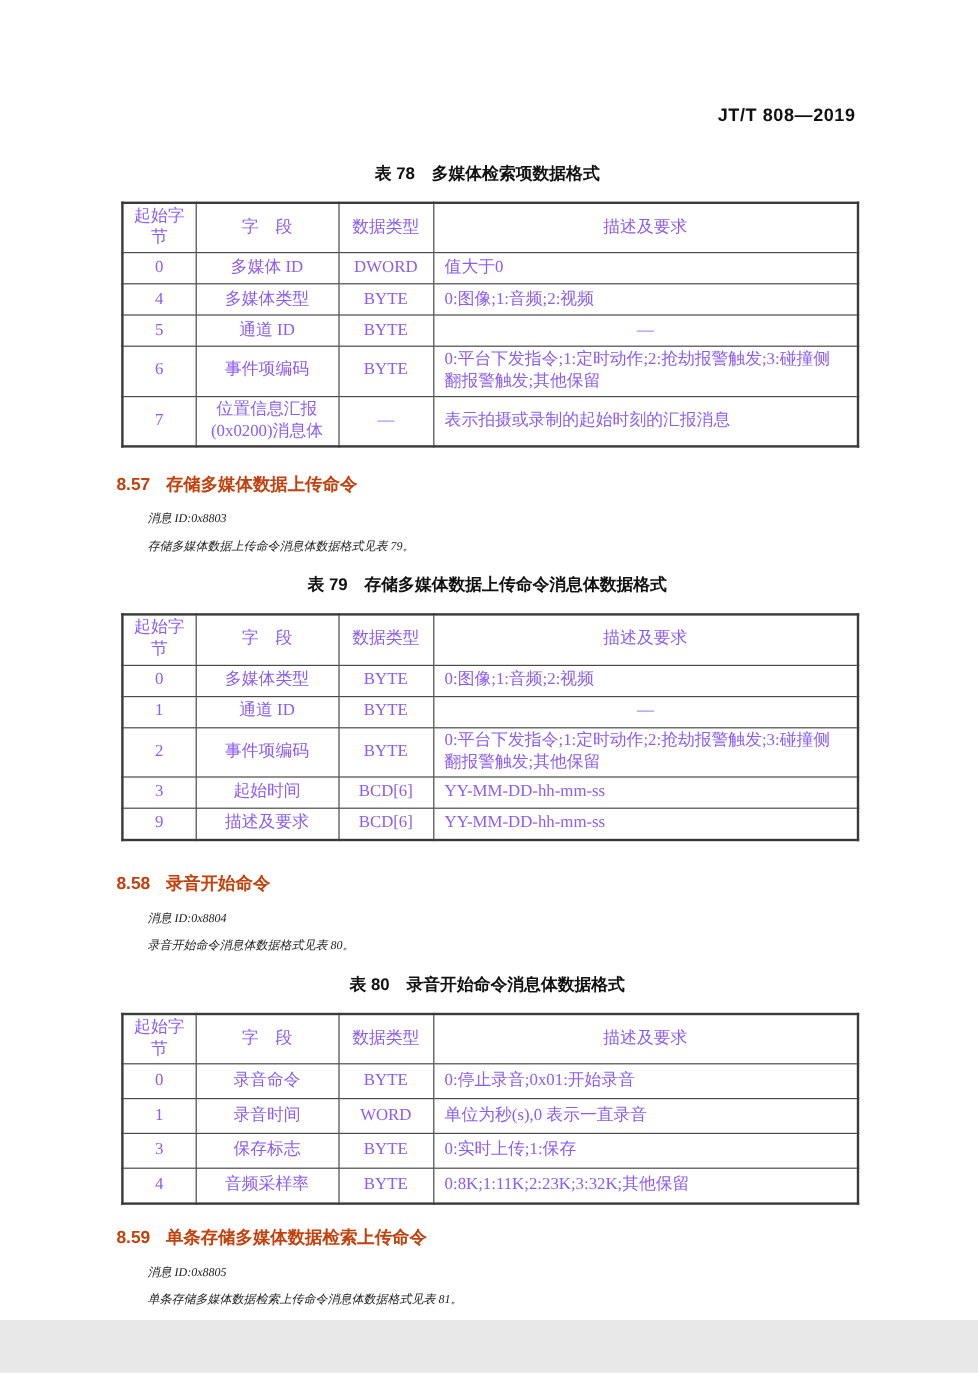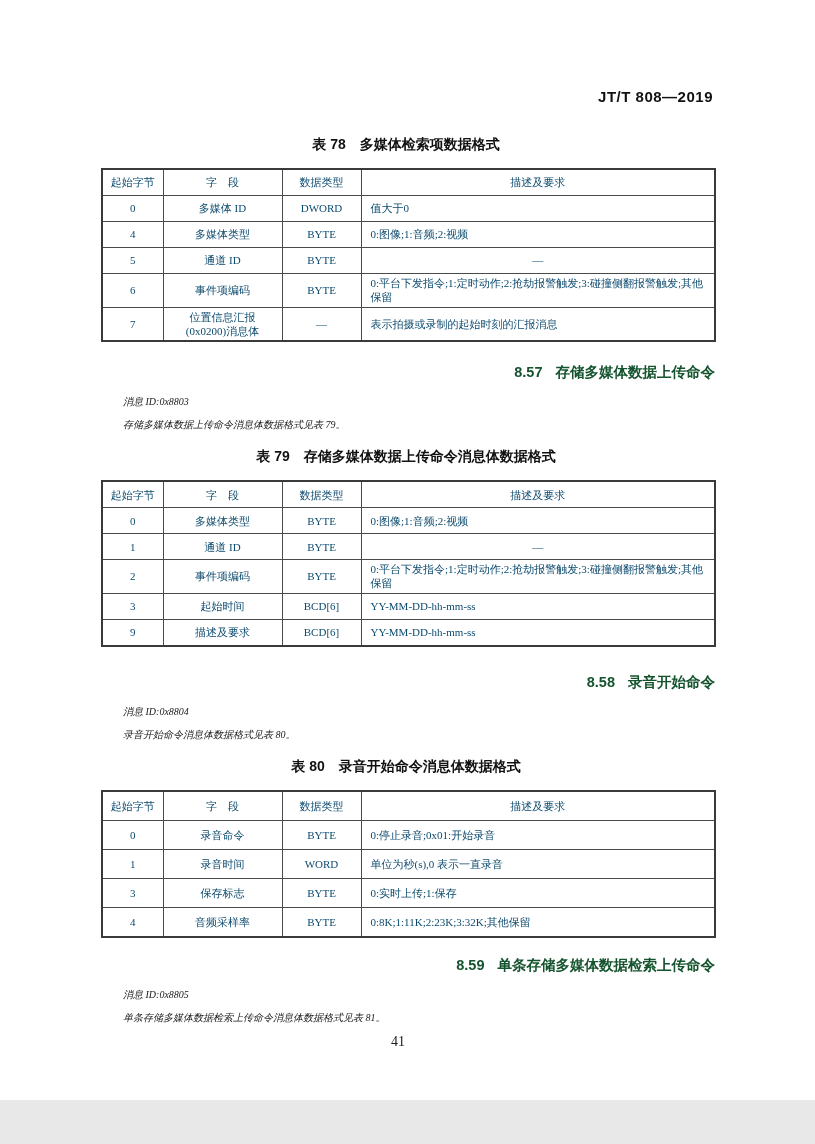--- a/index.html
+++ b/index.html
@@ -18,39 +18,39 @@
     text-align:center;font-family:"Liberation Sans","DejaVu Sans",sans-serif;
     font-weight:bold;font-size:14px;color:#111;
   }
   .cap-78{margin-top:31px;}
   .cap-79{margin-top:13px;}
   .cap-80{margin-top:13px;}
   .table-caption .cap-label{margin-right:14px;}
   table.data-table{
     border-collapse:collapse;table-layout:fixed;width:613px;
     margin-top:14px;margin-left:4px;
-    font-size:11px;color:#0c4a6e;font-family:Liberation Serif, serif;
+    font-size:14px;color:#8b5cf6;font-family:Liberation Serif, serif;
   }
   table.data-table td,table.data-table th{
     border:1px solid #4a4a4a;font-weight:normal;
     padding:2px 4px;height:21px;line-height:1.3;
     text-align:center;vertical-align:middle;
     overflow:hidden;
   }
   table.data-table{border:2px solid #3a3a3a;}
   table.data-table td.desc{text-align:left;padding:2px 9px;}
   table.data-table td.desc.ctr{text-align:center;}
   table.data-table td.pre{white-space:pre-line;}
   table.t80 td,table.t80 th{height:24px;}
   .section-heading{
     font-family:"Liberation Sans","DejaVu Sans",sans-serif;
-    font-weight:bold;font-size:14.5px;color:#14532d;text-align:right;
+    font-weight:bold;font-size:14.5px;color:#c2410c;
   }
   .h-857{margin-top:21px;}
-  .h-858{margin-top:26px;margin-left:40px;}
+  .h-858{margin-top:26px;}
   .h-859{margin-top:18px;}
   .section-heading .sec-num{margin-right:13px;}
   .body-line{font-size:10px;margin-left:26px;line-height:21px;color:#1a1a1a;font-style:italic;}
   .first-line{margin-top:9px;}
   .second-line{margin-top:2px;}
   .page-number{
     margin-top:6px;text-align:center;padding-right:16px;
     font-size:14px;color:#1a1a1a;
   }
 </style>

